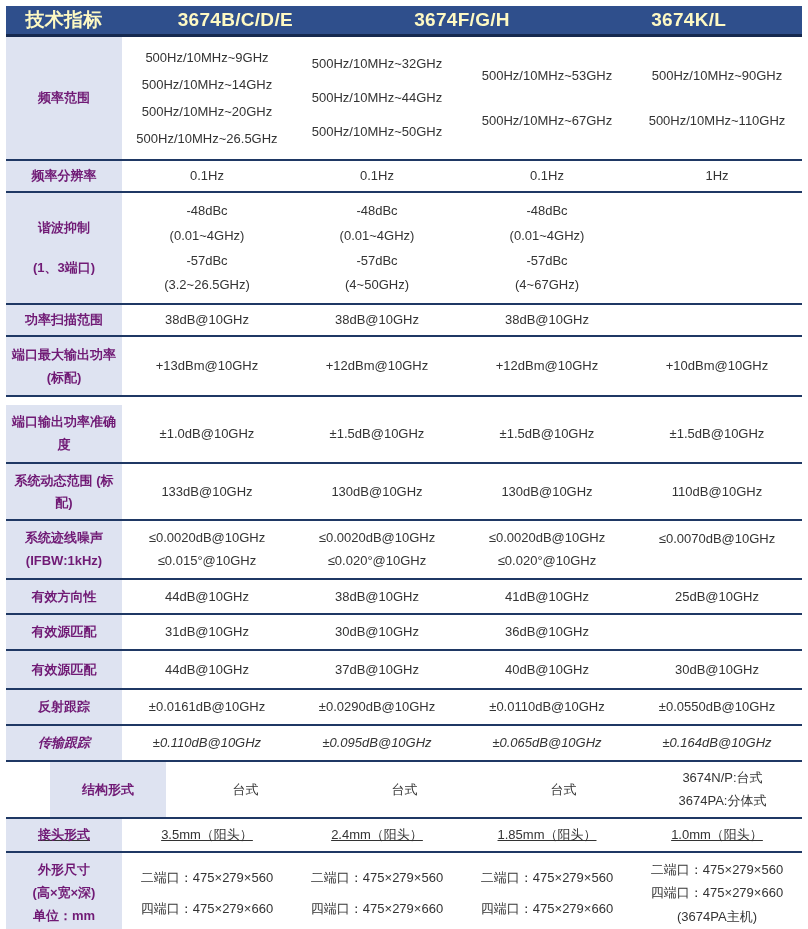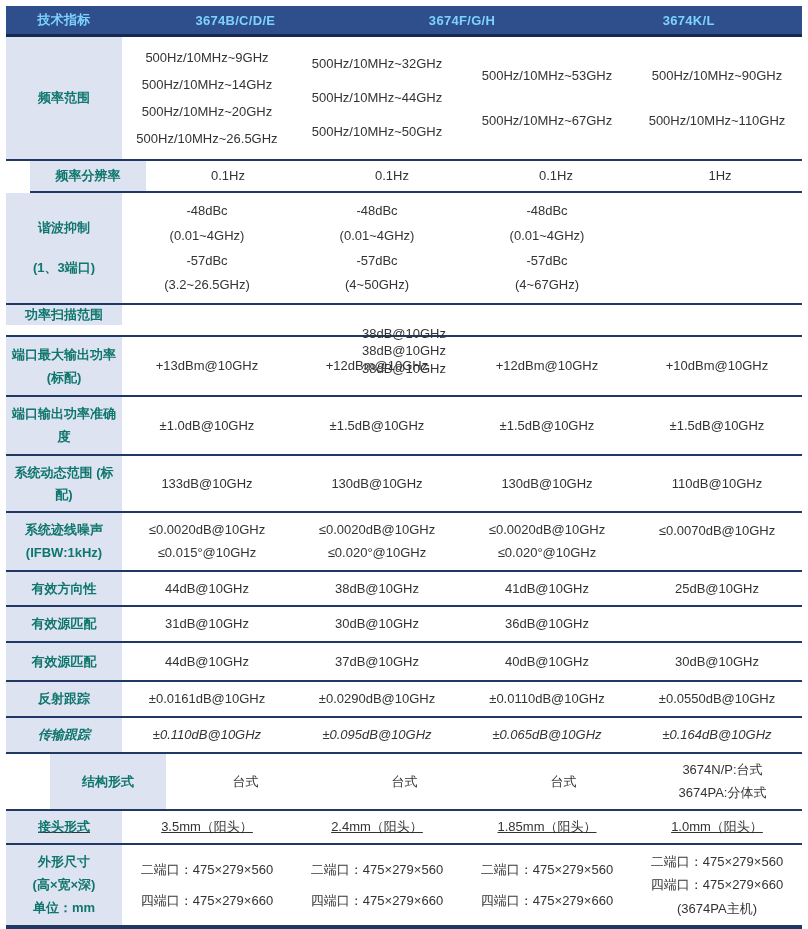--- a/index.html
+++ b/index.html
@@ -15,35 +15,35 @@
     border-bottom:1px solid #1F3864;
   }
   .hrow{
     display:flex;
     height:28px;
     background:#2F4F8C;
     border-bottom:3px solid #16294F;
   }
   .hcell{
     display:flex;align-items:center;justify-content:center;
-    color:#7dd3fc;font-weight:bold;font-size:13px;
+    color:#fef9c3;font-weight:bold;font-size:19px;
     letter-spacing:0.3px;
   }
   .hcell.first{width:116px;}
   .hcell.rest{flex:1;}
   .row{
     display:flex;
     border-bottom:2px solid #1F3864;
   }
   .cell-label{
     width:116px;
     background:#DEE3F1;
     display:flex;flex-direction:column;justify-content:space-evenly;align-items:center;
     text-align:center;
-    font-weight:bold;font-size:13px;color:#0f766e;
+    font-weight:bold;font-size:13px;color:#701a75;
     padding:2px 2px;box-sizing:border-box;
   }
   .cell{
     flex:1;
     display:flex;flex-direction:column;justify-content:space-evenly;align-items:center;
     text-align:center;
     font-size:13px;color:#333;
     padding:1px 2px;box-sizing:border-box;
   }
   .line{min-height:1em;line-height:1.2;white-space:nowrap;}
@@ -76,21 +76,21 @@
         </div>
         <div class="cell">
           <span class="line">500Hz/10MHz~53GHz</span>
           <span class="line">500Hz/10MHz~67GHz</span>
         </div>
         <div class="cell">
           <span class="line">500Hz/10MHz~90GHz</span>
           <span class="line">500Hz/10MHz~110GHz</span>
         </div>
       </div>
-      <div class="row" style="height: 30px; margin-left: 24px;">
+      <div class="row" style="height: 30px;">
         <div class="cell-label">
           <span class="line">频率分辨率</span>
         </div>
         <div class="cell">
           <span class="line">0.1Hz</span>
         </div>
         <div class="cell">
           <span class="line">0.1Hz</span>
         </div>
         <div class="cell">
@@ -118,21 +118,21 @@
           <span class="line">(4~50GHz)</span>
         </div>
         <div class="cell">
           <span class="line">-48dBc</span>
           <span class="line">(0.01~4GHz)</span>
           <span class="line">-57dBc</span>
           <span class="line">(4~67GHz)</span>
         </div>
         <div class="cell"></div>
       </div>
-      <div class="row" style="height: 30px; flex-direction: column;">
+      <div class="row" style="height: 30px;">
         <div class="cell-label">
           <span class="line">功率扫描范围</span>
         </div>
         <div class="cell">
           <span class="line">38dB@10GHz</span>
         </div>
         <div class="cell">
           <span class="line">38dB@10GHz</span>
         </div>
         <div class="cell">
@@ -151,21 +151,21 @@
         <div class="cell">
           <span class="line">+12dBm@10GHz</span>
         </div>
         <div class="cell">
           <span class="line">+12dBm@10GHz</span>
         </div>
         <div class="cell">
           <span class="line">+10dBm@10GHz</span>
         </div>
       </div>
-      <div class="row" style="height: 57px;">
+      <div class="row" style="height: 57px; margin-top: 8px;">
         <div class="cell-label">
           <span class="line">端口输出功率准确</span>
           <span class="line">度</span>
         </div>
         <div class="cell">
           <span class="line">±1.0dB@10GHz</span>
         </div>
         <div class="cell">
           <span class="line">±1.5dB@10GHz</span>
         </div>

